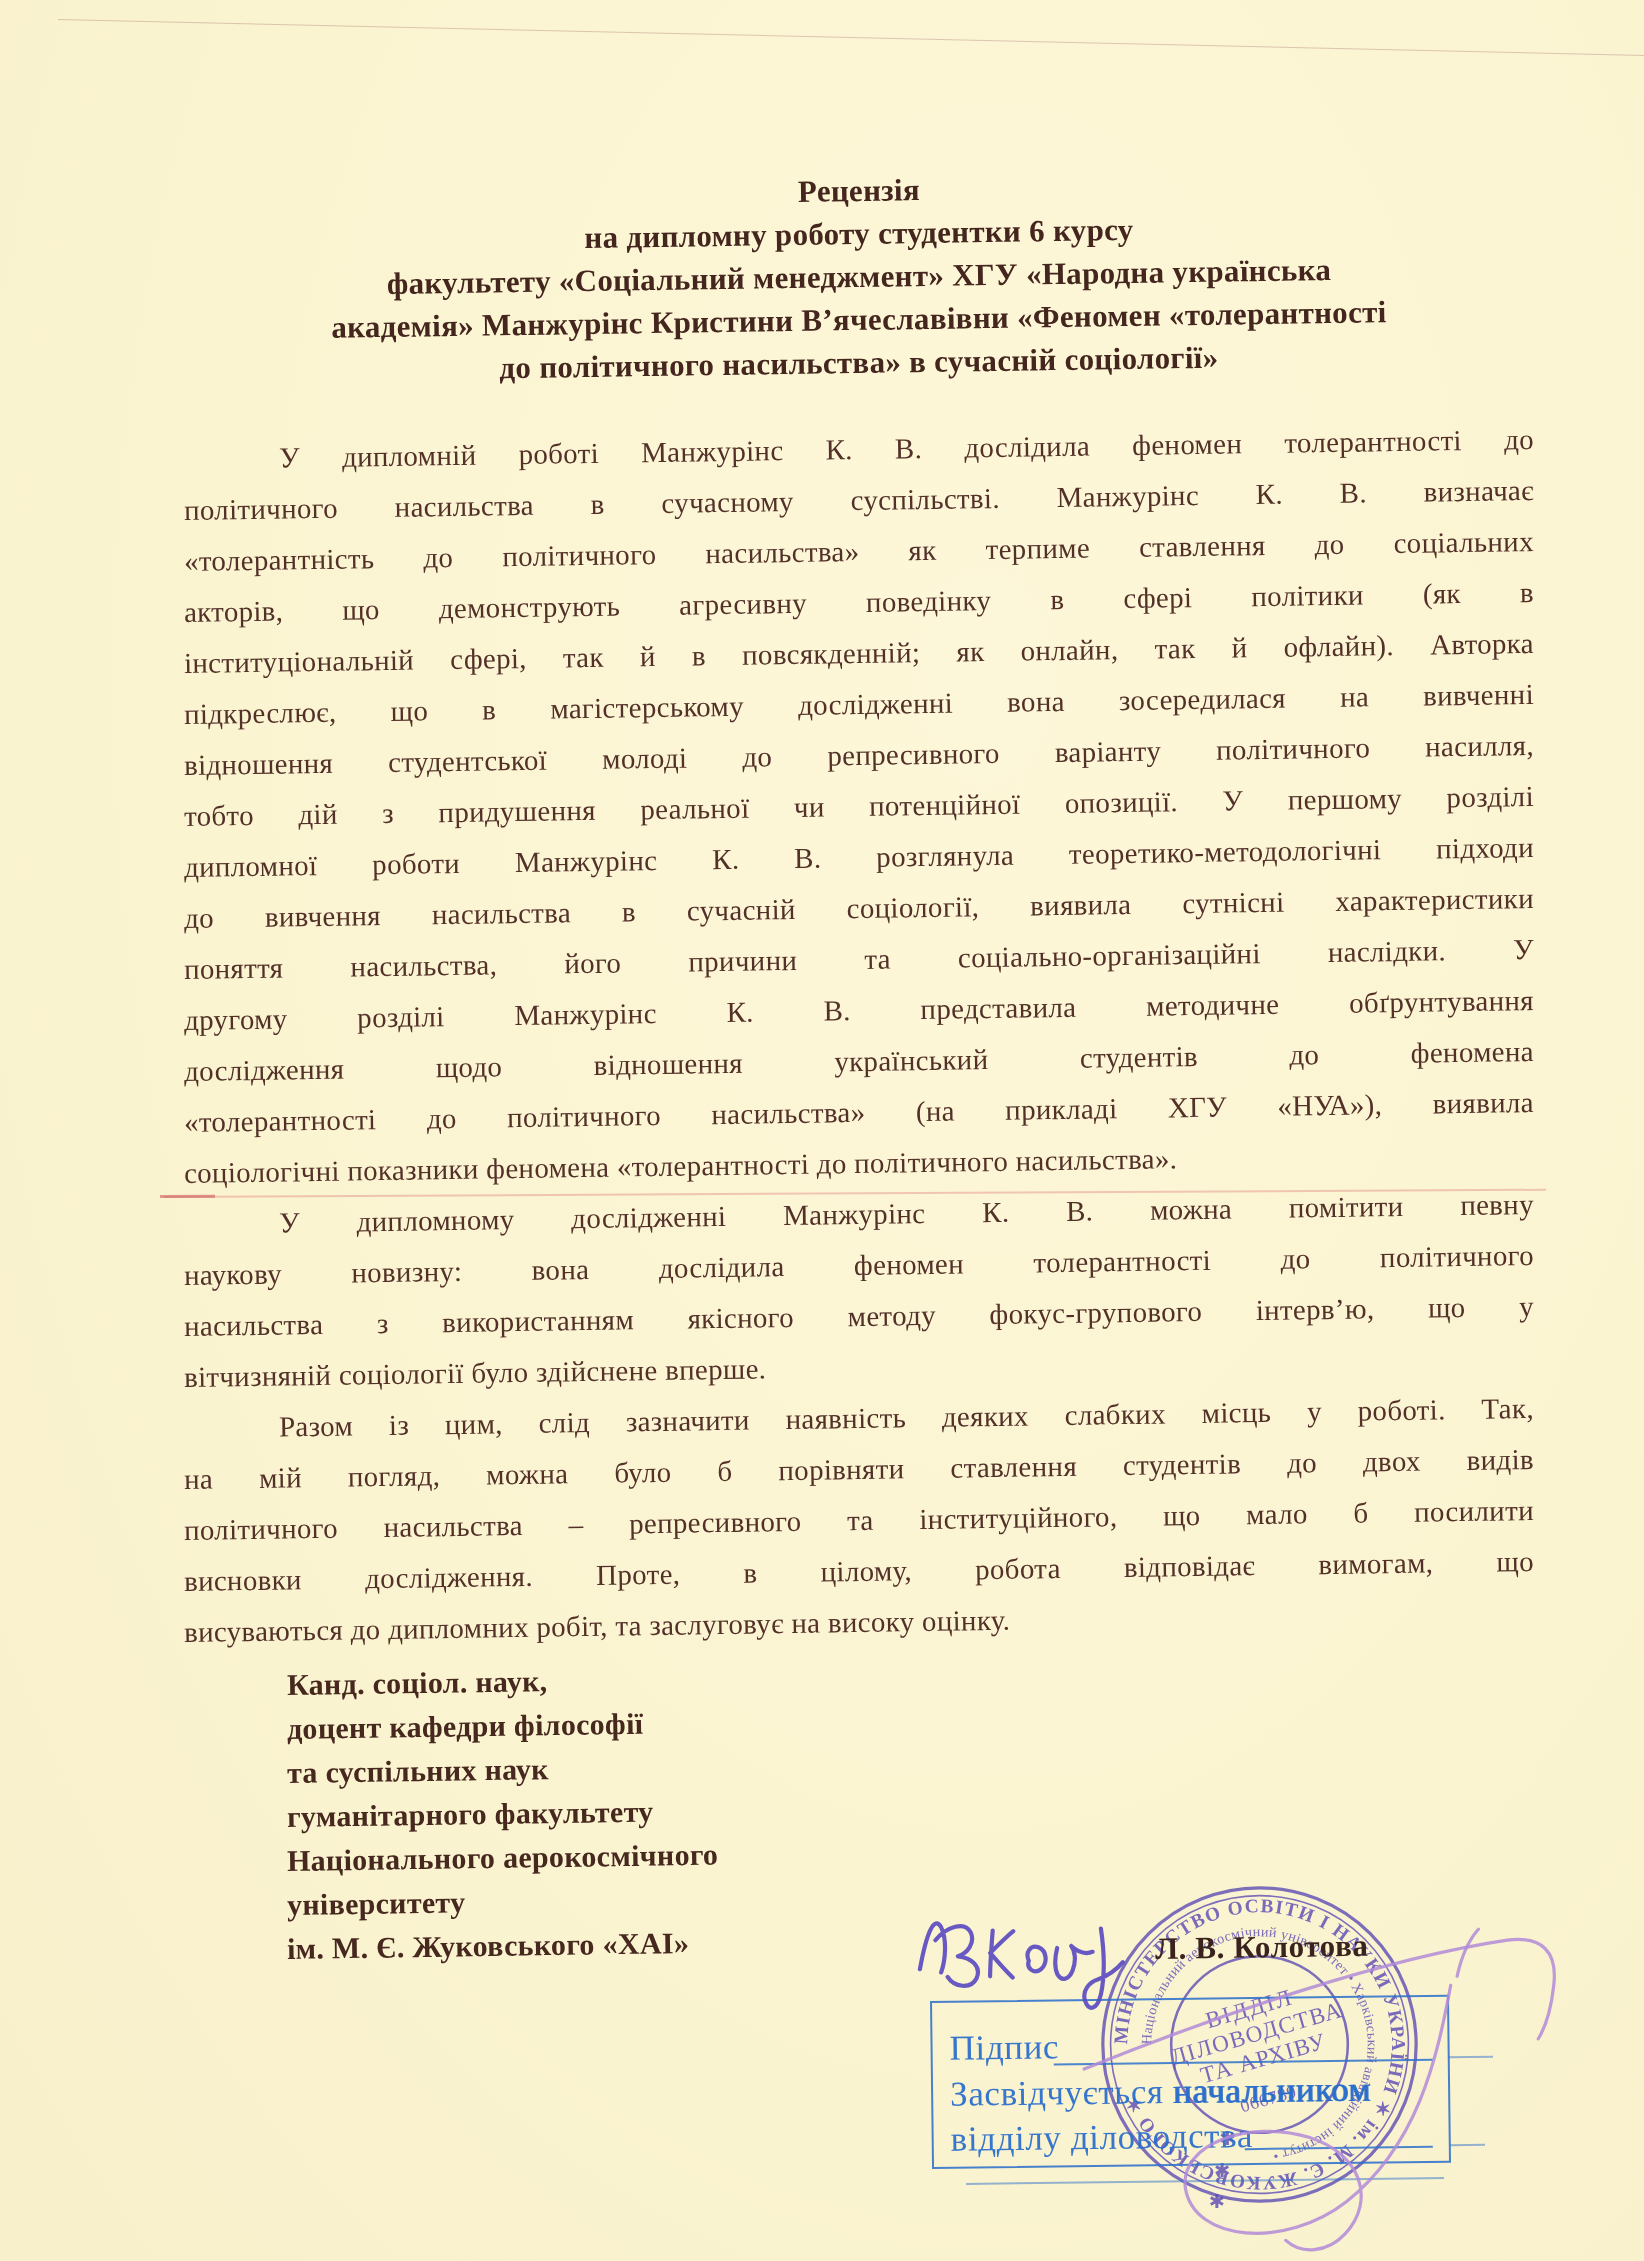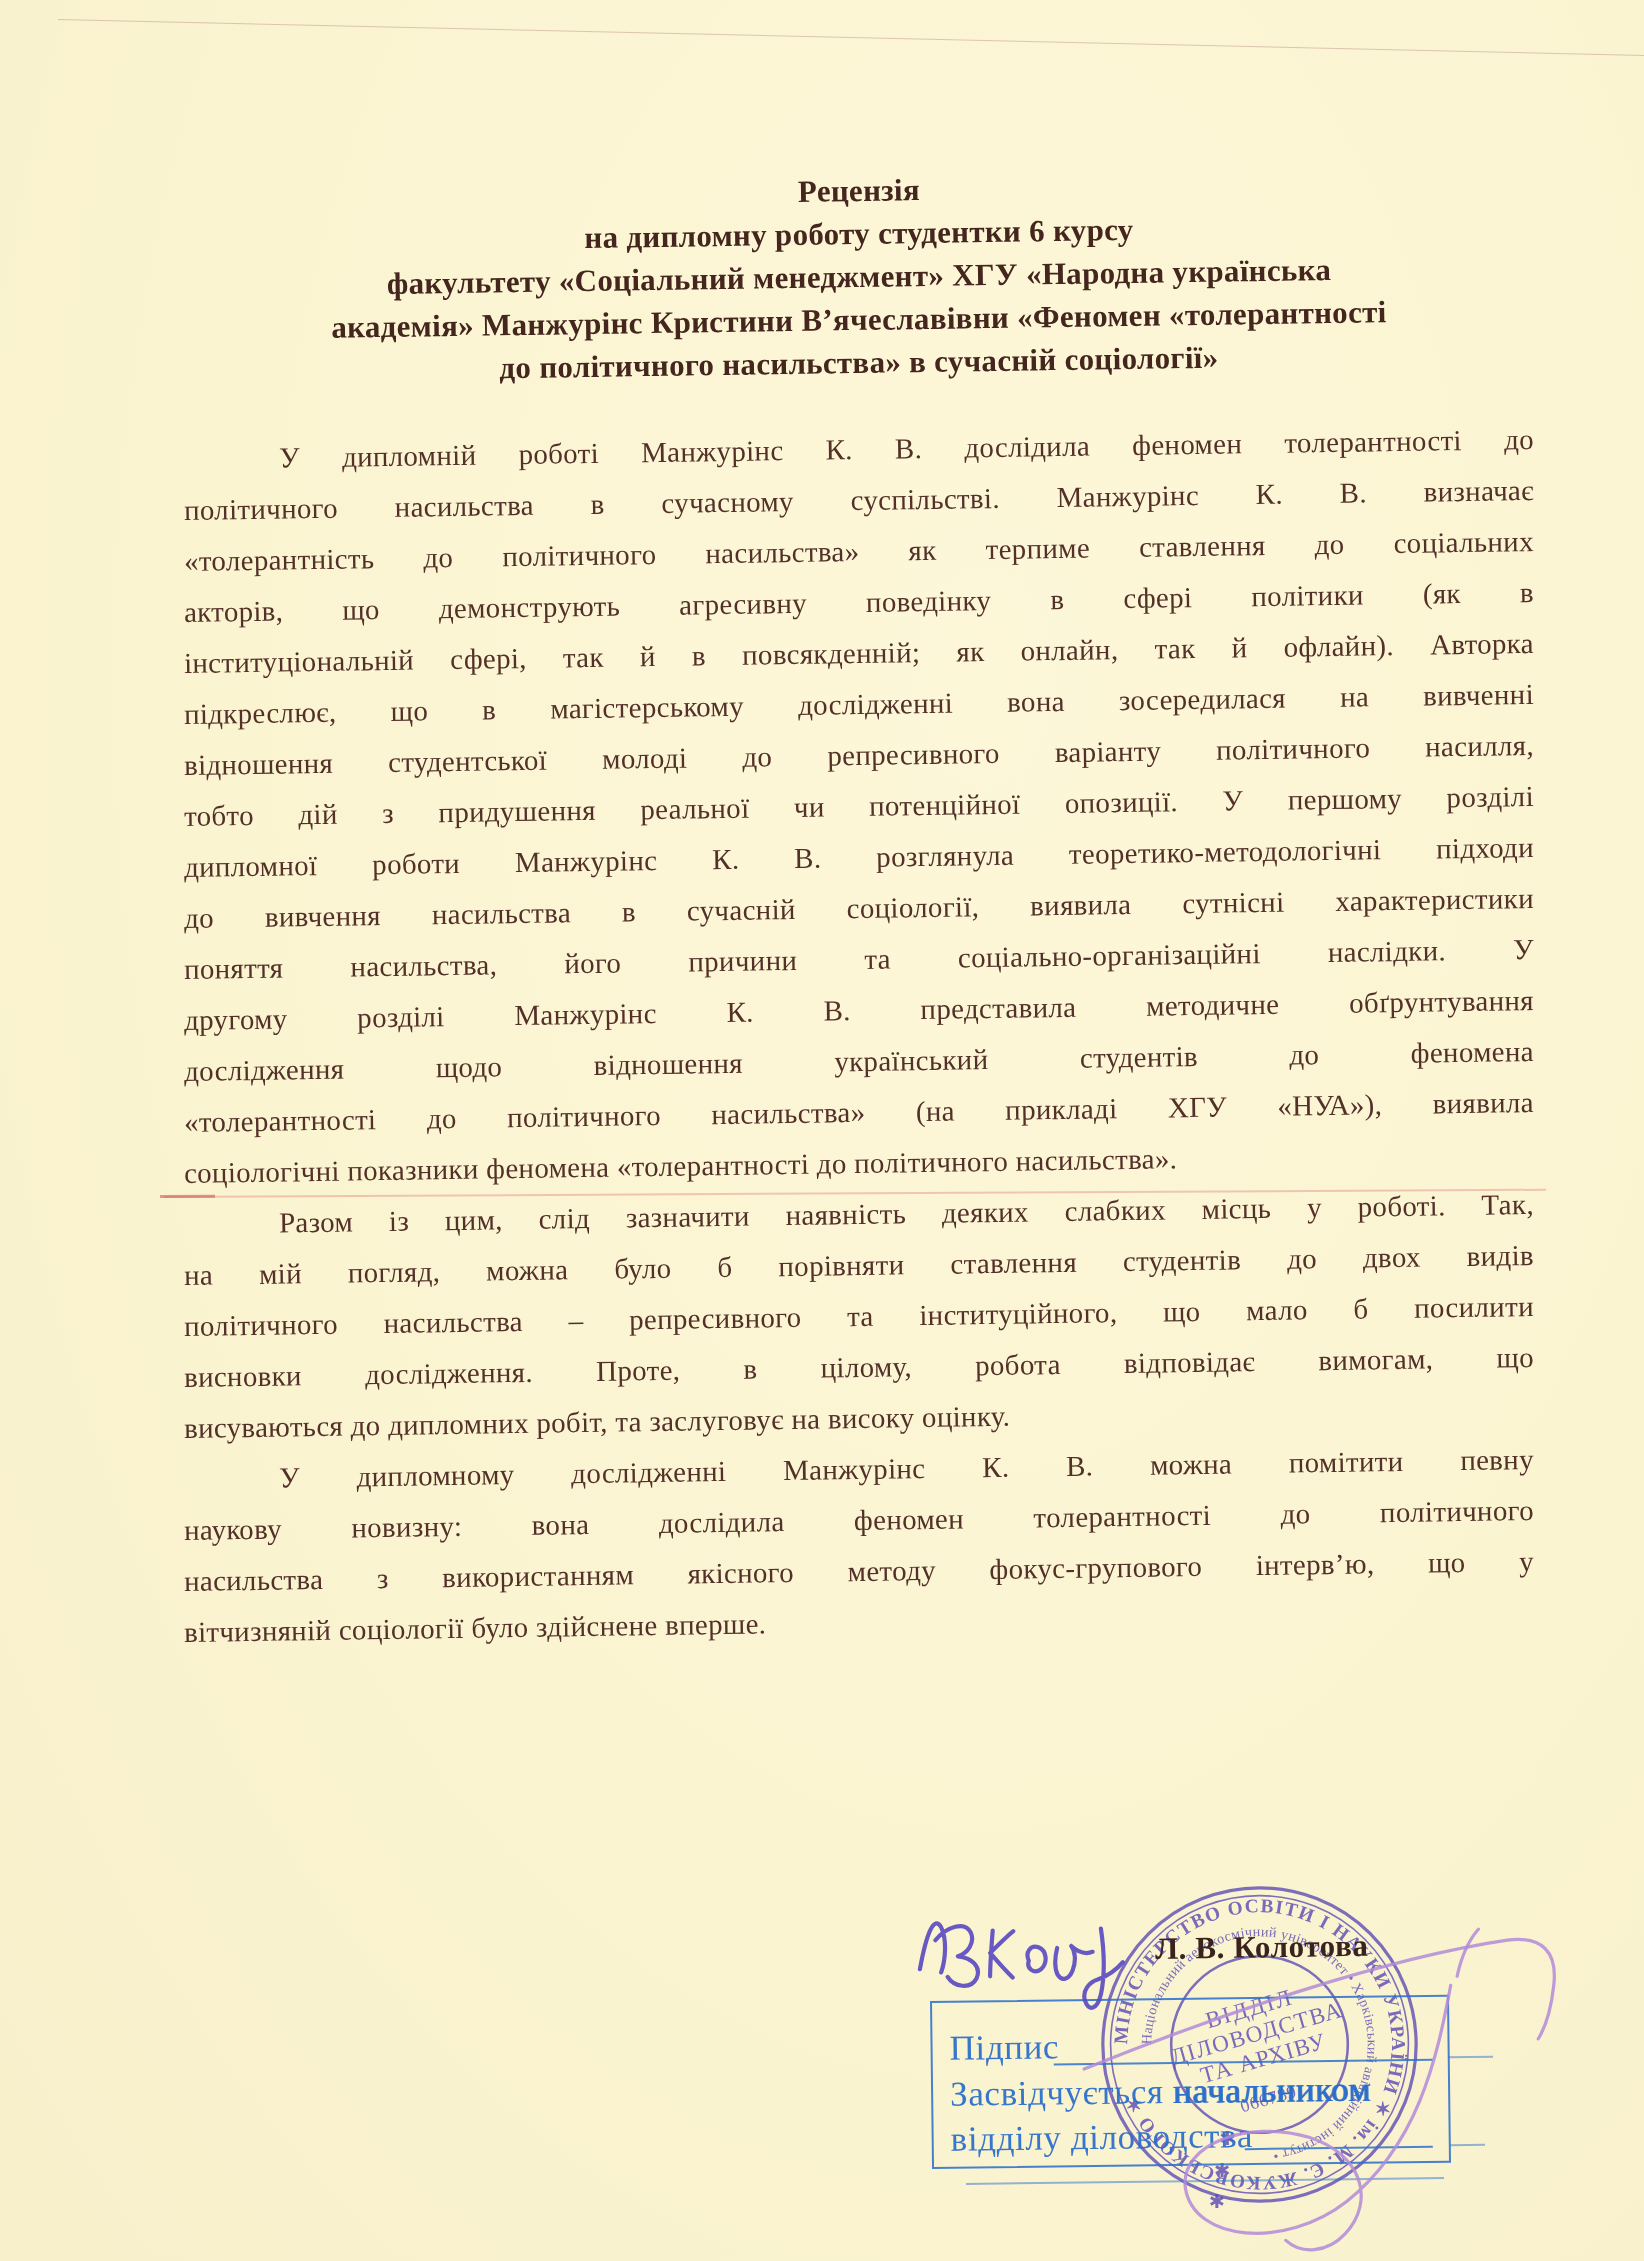--- a/index.html
+++ b/index.html
@@ -83,31 +83,40 @@
         <div class="line">тобто дій  з придушення реальної чи потенційної опозиції. У першому розділі</div>
         <div class="line">дипломної роботи Манжурінс К. В. розглянула теоретико-методологічні підходи</div>
         <div class="line">до вивчення насильства в сучасній соціології, виявила сутнісні характеристики</div>
         <div class="line">поняття насильства, його причини та соціально-організаційні наслідки. У</div>
         <div class="line">другому розділі Манжурінс К. В. представила методичне обґрунтування</div>
         <div class="line">дослідження щодо відношення український студентів до феномена</div>
         <div class="line">«толерантності до політичного насильства» (на прикладі ХГУ «НУА»), виявила</div>
         <div class="line">соціологічні показники феномена «толерантності до політичного насильства».</div>
       </div>
     <div class="para">
+        <div class="line">У дипломному дослідженні Манжурінс К. В. можна помітити певну</div>
+        <div class="line">наукову новизну: вона дослідила феномен толерантності до політичного</div>
+        <div class="line">насильства з використанням якісного методу фокус-групового інтерв’ю, що у</div>
+        <div class="line">вітчизняній соціології було здійснене вперше.</div>
+      </div>
+    <div class="para">
         <div class="line">Разом із цим, слід зазначити наявність деяких слабких місць у роботі. Так,</div>
         <div class="line">на мій погляд, можна було б порівняти ставлення студентів до двох видів</div>
         <div class="line">політичного насильства – репресивного та інституційного, що мало б посилити</div>
         <div class="line">висновки дослідження. Проте, в цілому, робота відповідає вимогам, що</div>
         <div class="line">висуваються до дипломних робіт, та заслуговує на високу оцінку.</div>
       </div>
-    <div class="para">
-        <div class="line">У дипломному дослідженні Манжурінс К. В. можна помітити певну</div>
-        <div class="line">наукову новизну: вона дослідила феномен толерантності до політичного</div>
-        <div class="line">насильства з використанням якісного методу фокус-групового інтерв’ю, що у</div>
-        <div class="line">вітчизняній соціології було здійснене вперше.</div>
+    <div class="sig-block">
+        <div class="line">Канд. соціол. наук,</div>
+        <div class="line">доцент кафедри філософії</div>
+        <div class="line">та суспільних наук</div>
+        <div class="line">гуманітарного факультету</div>
+        <div class="line">Національного аерокосмічного</div>
+        <div class="line">університету</div>
+        <div class="line">ім. М. Є. Жуковського «ХАІ»</div>
       </div>
   </div>
 
   <svg class="stamp-svg" width="361" height="361" viewBox="0 0 560 560">
     <defs>
       <path id="ringOuter" d="M 75 280 A 205 205 0 1 1 485 280 A 205 205 0 1 1 75 280"></path>
       <path id="ringInner" d="M 112 280 A 168 168 0 1 1 448 280 A 168 168 0 1 1 112 280"></path>
     </defs>
     <g stroke="#5a49b4" fill="none" opacity="0.78">
       <circle cx="280" cy="280" r="243" stroke-width="5"></circle>

